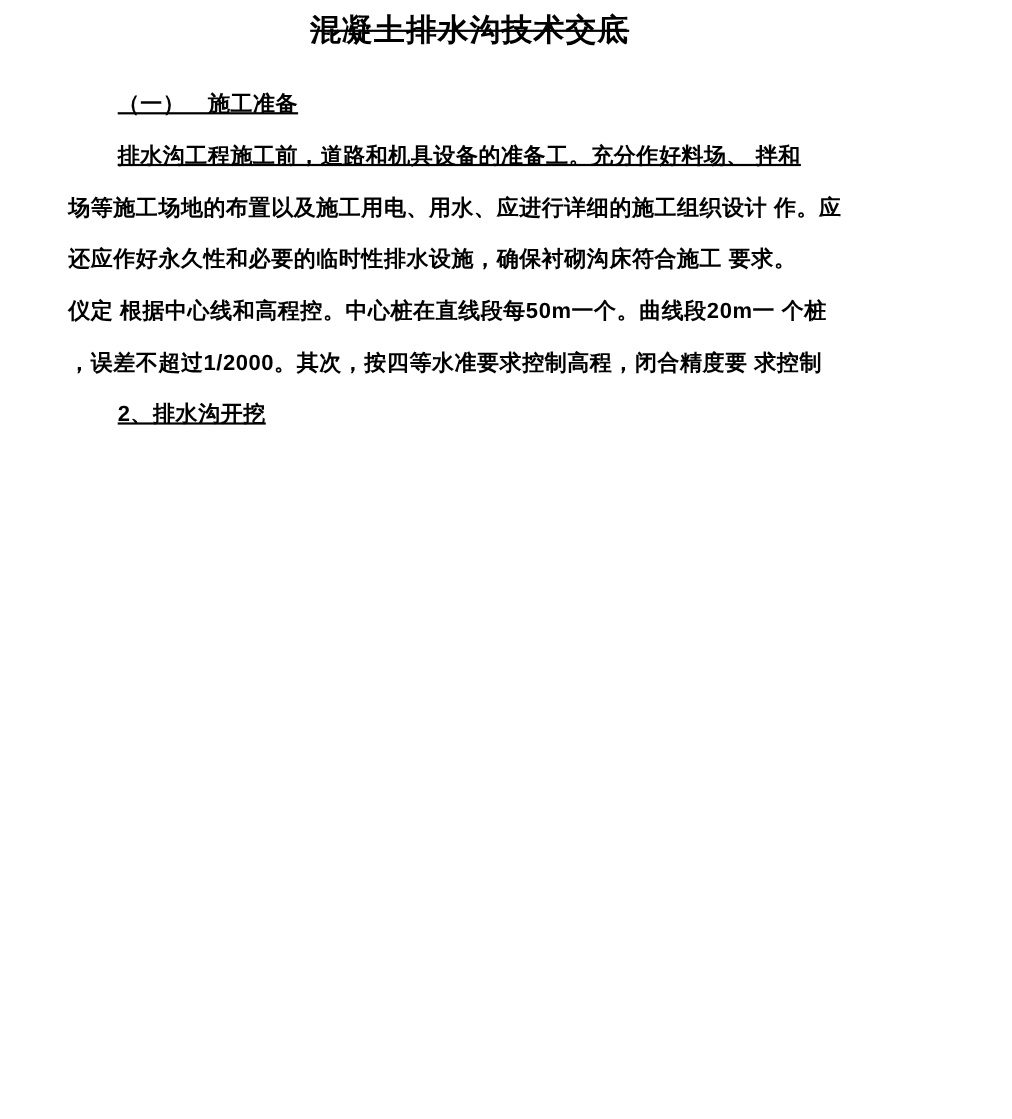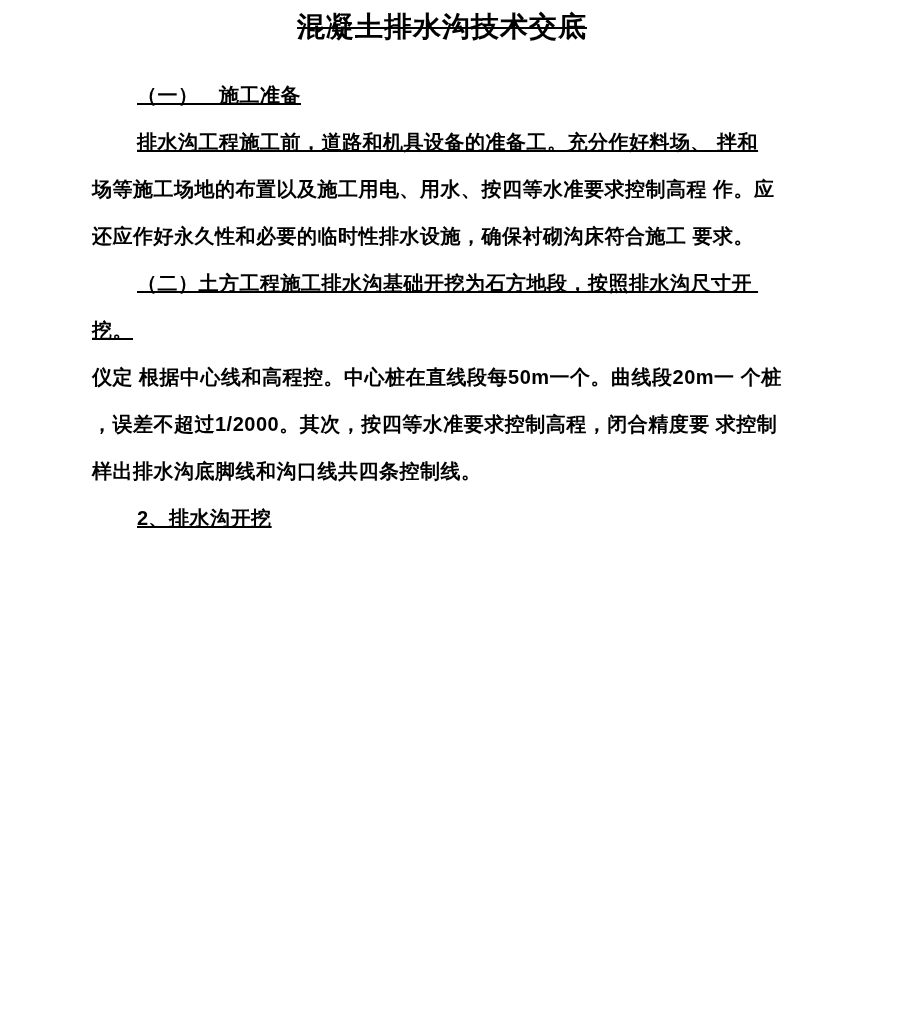--- a/index.html
+++ b/index.html
@@ -11,21 +11,21 @@
     width: 920px;
     height: 1017px;
     font-family: "Liberation Sans", "DejaVu Sans", sans-serif;
     color: #000000;
     overflow: hidden;
   }
   .page {
     box-sizing: border-box;
     width: 920px;
     height: 1017px;
-    padding: 6px 128px 0 92px;
+    padding: 6px 128px 0 62px;
     background: #ffffff;
   }
   .doc-title {
     text-align: center;
     font-size: 28px;
     font-weight: bold;
     letter-spacing: 1px;
     margin: 2px 0 26px 0;
     text-decoration: line-through;
     text-decoration-thickness: 2px;
@@ -44,21 +44,19 @@
 </style>
 </head>
 <body>
 
 <div class="page">
 
   <div class="doc-title">混凝土排水沟技术交底</div>
 
   <div class="line indent">（一）　施工准备</div>
   <div class="line indent">排水沟工程施工前，道路和机具设备的准备工。充分作好料场、 拌和</div>
-  <div class="line">场等施工场地的布置以及施工用电、用水、按四等水准要求控制高程 作。应</div>
+  <div class="line">场等施工场地的布置以及施工用电、用水、应进行详细的施工组织设计 作。应</div>
   <div class="line">还应作好永久性和必要的临时性排水设施，确保衬砌沟床符合施工 要求。</div>
-  <div class="line indent">（二）土方工程施工排水沟基础开挖为石方地段，按照排水沟尺寸开 挖。</div>
   <div class="line">仪定 根据中心线和高程控。中心桩在直线段每50m一个。曲线段20m一 个桩</div>
   <div class="line">，误差不超过1/2000。其次，按四等水准要求控制高程，闭合精度要 求控制</div>
-  <div class="line">样出排水沟底脚线和沟口线共四条控制线。</div>
   <div class="line indent">2、排水沟开挖</div>
 
 </div>
 
 </body></html>

